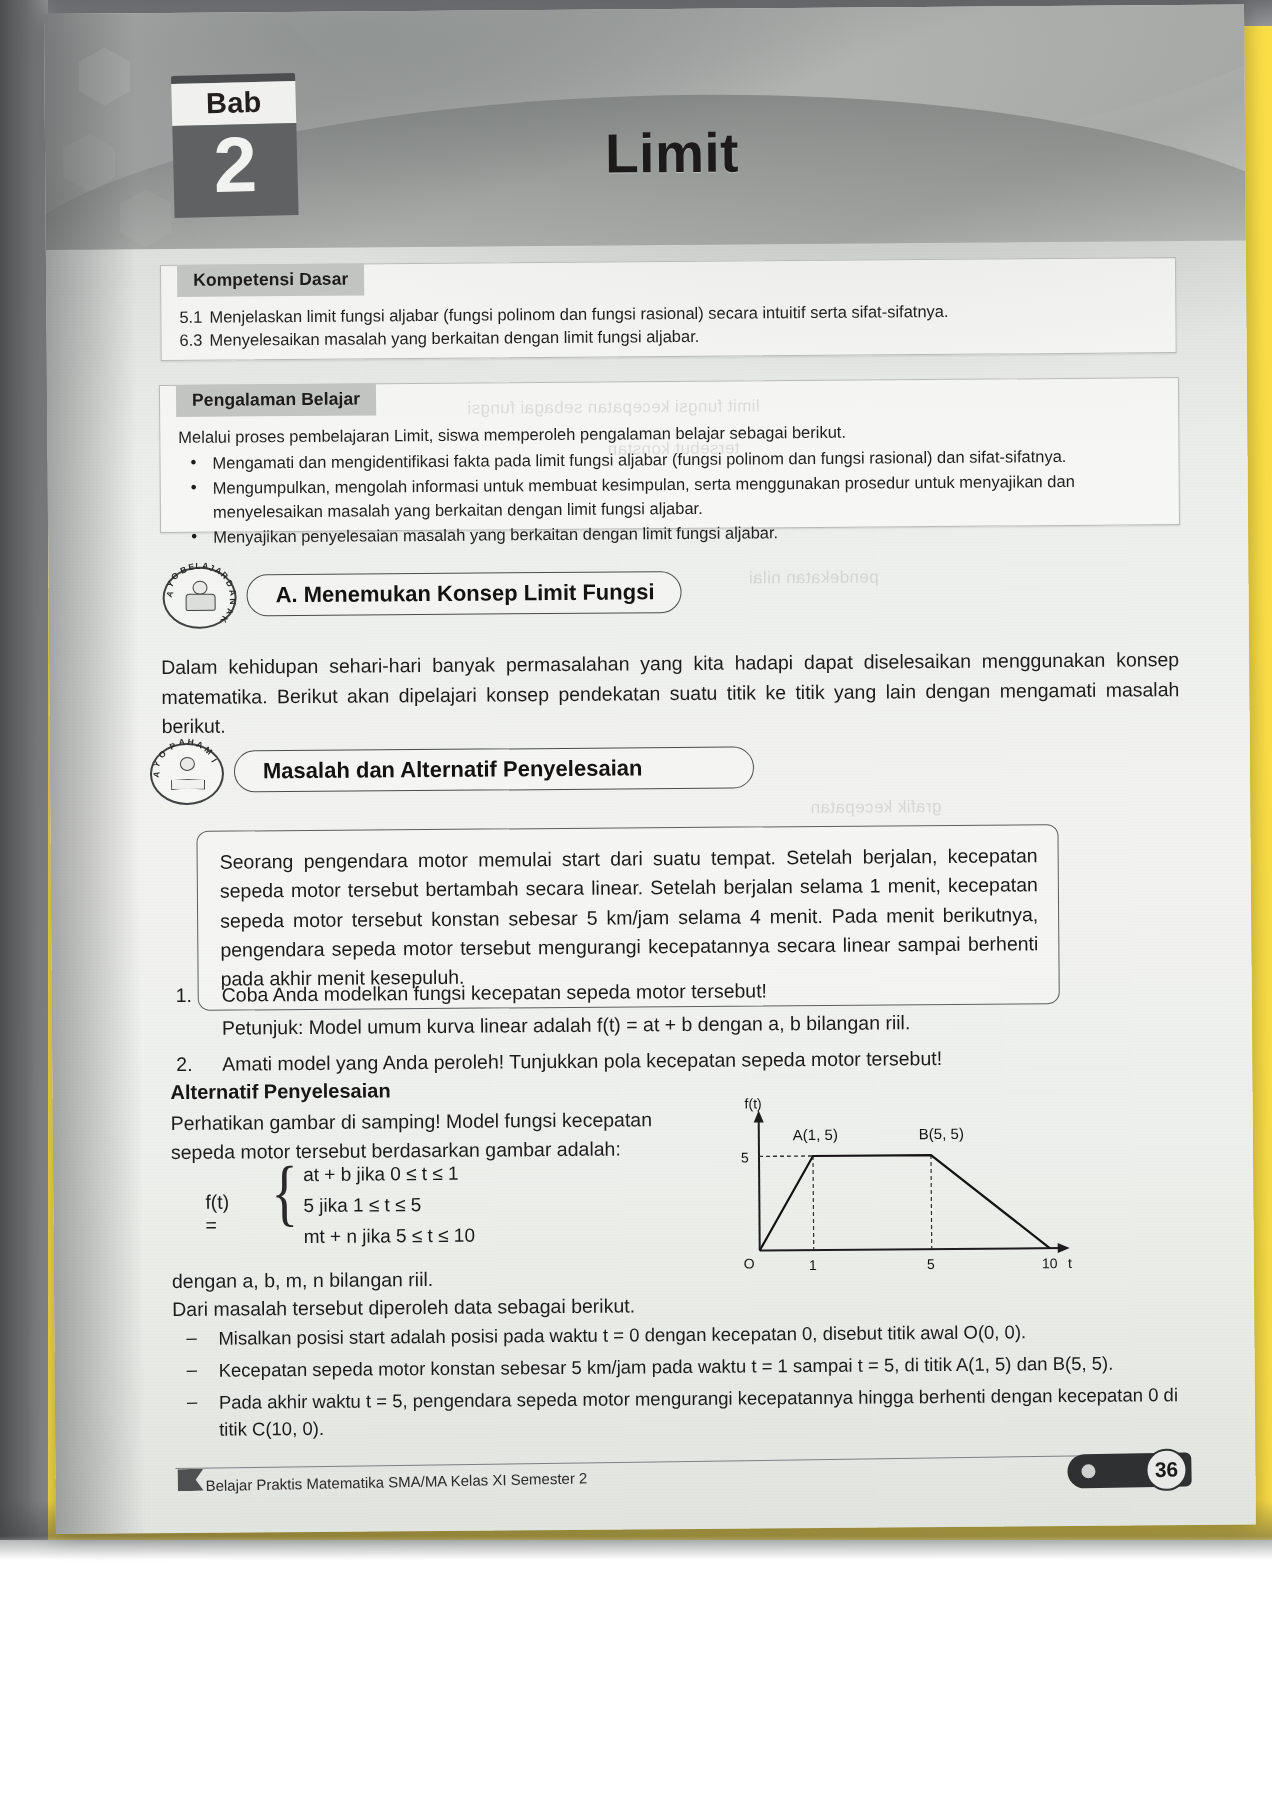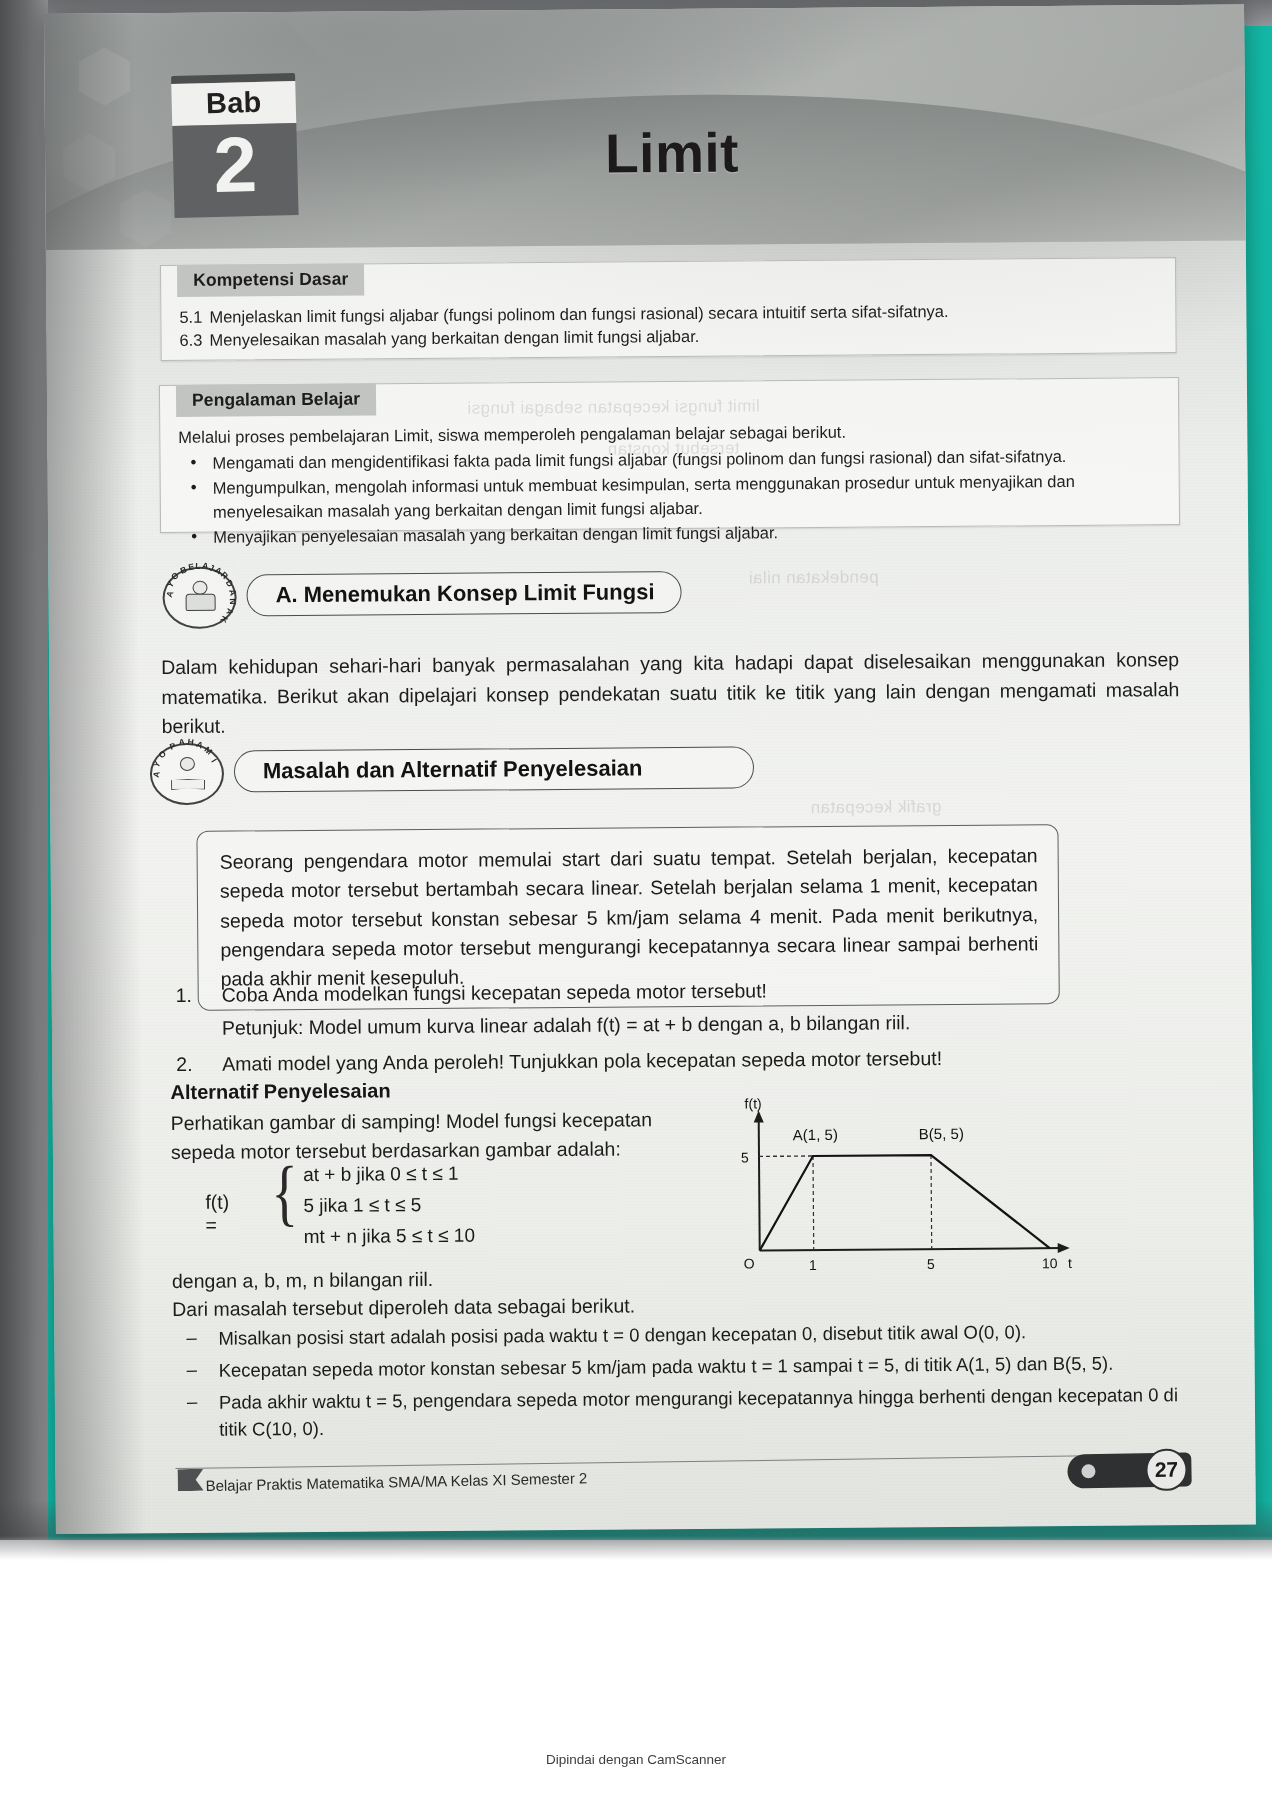--- a/index.html
+++ b/index.html
@@ -9,21 +9,21 @@
     width:1272px; height:1800px;
     font-family:"Liberation Sans", sans-serif;
     background:#8f9192;
     overflow:hidden;
     position:relative;
   }
 
   
   #page-sheet{
     position:absolute; left:0; top:0; width:1272px; height:1800px;
-    background:#14b8a6;
+    background:#fde047;
     overflow:hidden;
   }
   
   .scan-gutter-left{
     position:absolute; left:0; top:0; width:48px; height:1560px;
     background:linear-gradient(90deg,#4c4e50 0%,#6a6c6e 55%,#8e9092 100%);
   }
   .scan-gutter-top{
     position:absolute; left:0; top:0; width:1272px; height:26px;
     background:linear-gradient(180deg,#6e7072 0%,#95979a 100%);
@@ -460,23 +460,22 @@
         <text x="218" y="50" font-family="Liberation Sans, sans-serif" font-size="15" fill="#141213">B(5, 5)</text>
       </svg>
     </div>
 
     <div class="footer-rule"></div>
     <div class="footer-flag"></div>
     <div class="footer-text">Belajar Praktis Matematika SMA/MA Kelas XI Semester 2</div>
     <div class="pagebadge">
       <div class="bar"></div>
       <div class="dot"></div>
-      <div class="circle">27</div>
+      <div class="circle">36</div>
     </div>
 
     <div class="ghost" style="left:420px;top:388px;">limit fungsi kecepatan sebagai fungsi</div>
     <div class="ghost" style="left:560px;top:430px;">tersebut konstan</div>
     <div class="ghost" style="left:700px;top:560px;">pendekatan nilai</div>
     <div class="ghost" style="left:760px;top:790px;">grafik kecepatan</div>
   </div>
 
-  <div class="camscanner">Dipindai dengan CamScanner</div>
 </div>
 
 </body></html>

